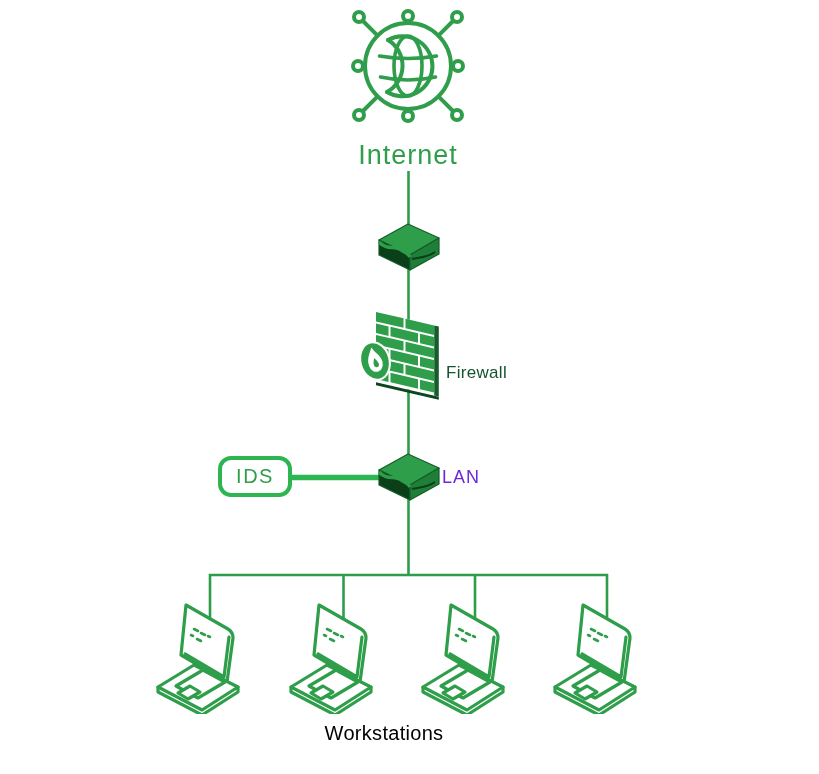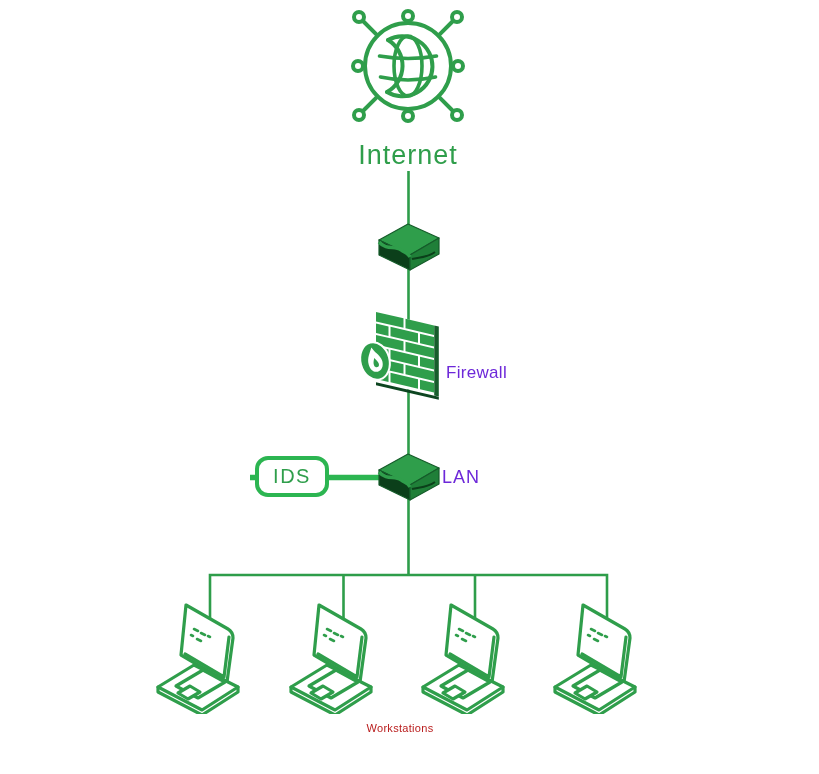--- a/index.html
+++ b/index.html
@@ -12,34 +12,34 @@
   #stage{position:absolute;inset:0;width:819px;height:774px;}
   #wires{position:absolute;left:0;top:0;z-index:1;}
   .icon{z-index:2;}
   .txt{z-index:3;text-align:center;}
   #internet-label{
     left:318px;top:140px;width:180px;
     font-size:27px;letter-spacing:1px;font-weight:500;color:#2F9E4B;
   }
   #firewall-label{
     left:446px;top:363px;width:90px;text-align:left;
-    font-size:17px;color:#6d28d9;letter-spacing:.3px;
+    font-size:17px;color:#14532d;letter-spacing:.3px;
   }
   #lan-label{
     left:442px;top:467px;width:70px;text-align:left;
     font-size:18px;color:#6d28d9;letter-spacing:1px;font-weight:500;
   }
   #workstations-label{
-    left:325px;top:722px;width:150px;
-    font-size:11px;color:#b91c1c;letter-spacing:.3px;
+    left:309px;top:722px;width:150px;
+    font-size:20px;color:#000000;letter-spacing:.3px;
   }
   #ids-box{
     left:218px;top:456px;width:66px;height:33px;
     background:#fff;border:4.5px solid #2CB551;border-radius:13px;
-    display:flex;align-items:center;justify-content:center;z-index:2;margin-left:37px;
+    display:flex;align-items:center;justify-content:center;z-index:2;
   }
   #ids-label{
     font-size:20px;color:#2F9E4B;letter-spacing:1.5px;font-weight:500;
   }
 </style>
 </head>
 <body>
 
 <div id="stage">
 

